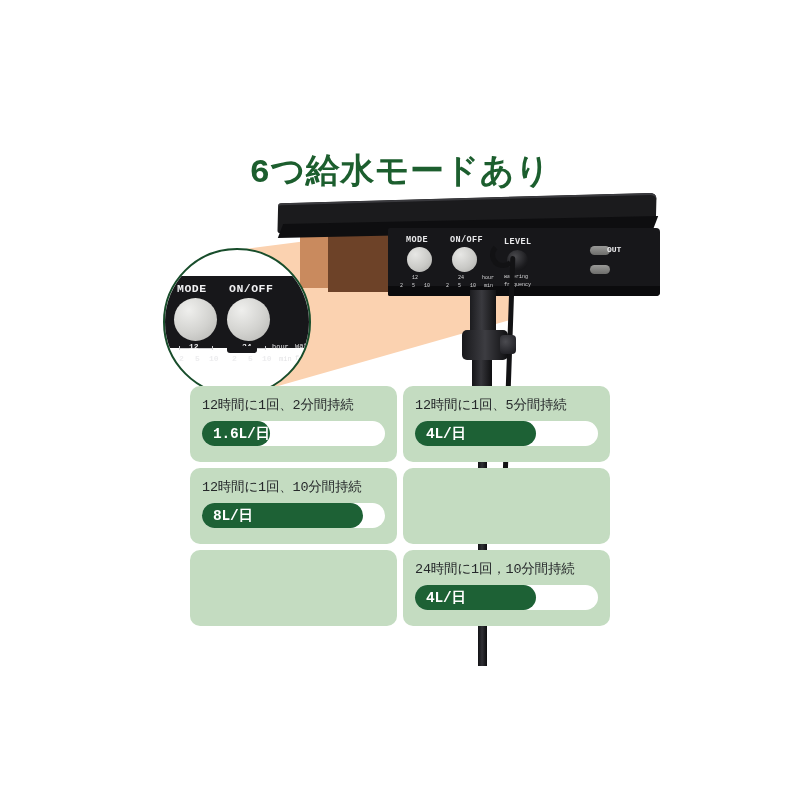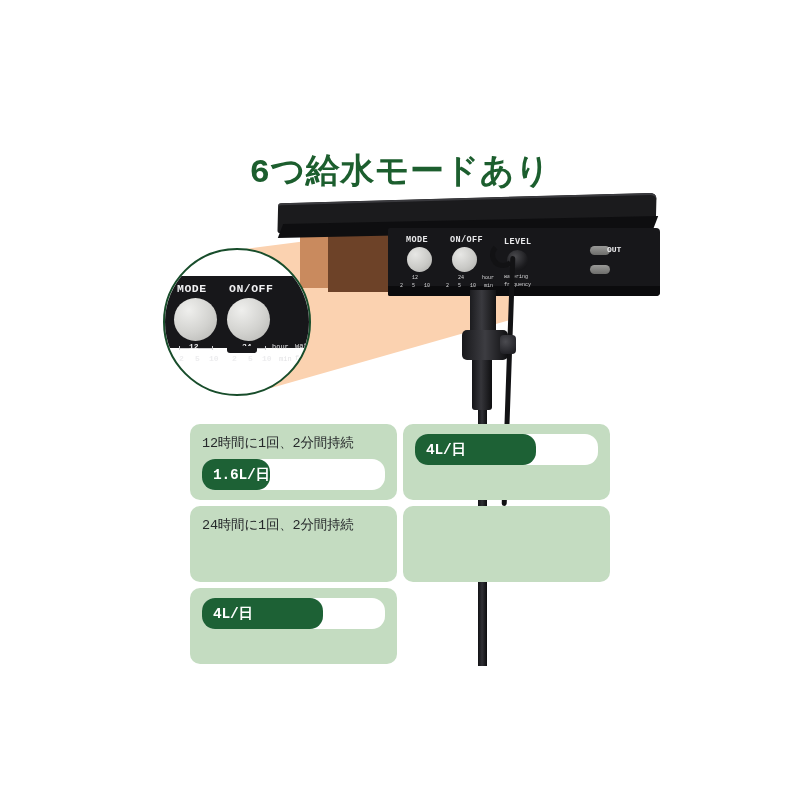--- a/index.html
+++ b/index.html
@@ -263,21 +263,21 @@
     position: absolute;
     left: 62px; top: 96px;
     width: 30px; height: 7px;
     background: #17171a;
     border-radius: 0 0 3px 3px;
   }
 
   
   #cards {
     position: absolute;
-    left: 190px; top: 424px;
+    left: 190px; top: 386px;
     width: 420px;
     display: grid;
     grid-template-columns: 207px 207px;
     grid-column-gap: 6px;
     grid-row-gap: 6px;
     z-index: 9;
   }
   .card {
     background: #c4dcc1;
     border-radius: 10px;
@@ -287,21 +287,21 @@
   .card-title {
     font-size: 13.5px;
     color: #26292b;
     letter-spacing: -0.2px;
     white-space: nowrap;
     margin-bottom: 7px;
   }
   .bar-track {
     position: relative;
     width: 183px;
-    height: 31px;
+    height: 25px;
     background: #ffffff;
     border-radius: 13px;
   }
   .bar-fill {
     position: absolute;
     left: 0; top: 0; bottom: 0;
     background: #1d6135;
     border-radius: 13px;
     display: flex;
     align-items: center;
@@ -404,36 +404,45 @@
     <div class="card">
       <div class="card-title">12時間に1回、2分間持続</div>
       <div class="bar-track">
         <div class="bar-fill" style="width:37%;">
           <span class="bar-label">1.6L/日</span>
         </div>
       </div>
     </div>
 
     <div class="card">
+      <div class="card-title">12時間に1回、5分間持続</div>
       <div class="bar-track">
         <div class="bar-fill" style="width:66%;">
           <span class="bar-label">4L/日</span>
         </div>
       </div>
     </div>
 
-
-    <div class="card">
-      <div class="card-title">24時間に1回、2分間持続</div>
-    </div>
-
-    <div class="card">
-    </div>
-
-    <div class="card">
+    <div class="card">
+      <div class="card-title">12時間に1回、10分間持続</div>
+      <div class="bar-track">
+        <div class="bar-fill" style="width:88%;">
+          <span class="bar-label">8L/日</span>
+        </div>
+      </div>
+    </div>
+
+    <div class="card">
+    </div>
+
+    <div class="card">
+    </div>
+
+    <div class="card">
+      <div class="card-title">24時間に1回，10分間持続</div>
       <div class="bar-track">
         <div class="bar-fill" style="width:66%;">
           <span class="bar-label">4L/日</span>
         </div>
       </div>
     </div>
 
   </div>
 
 </div>

